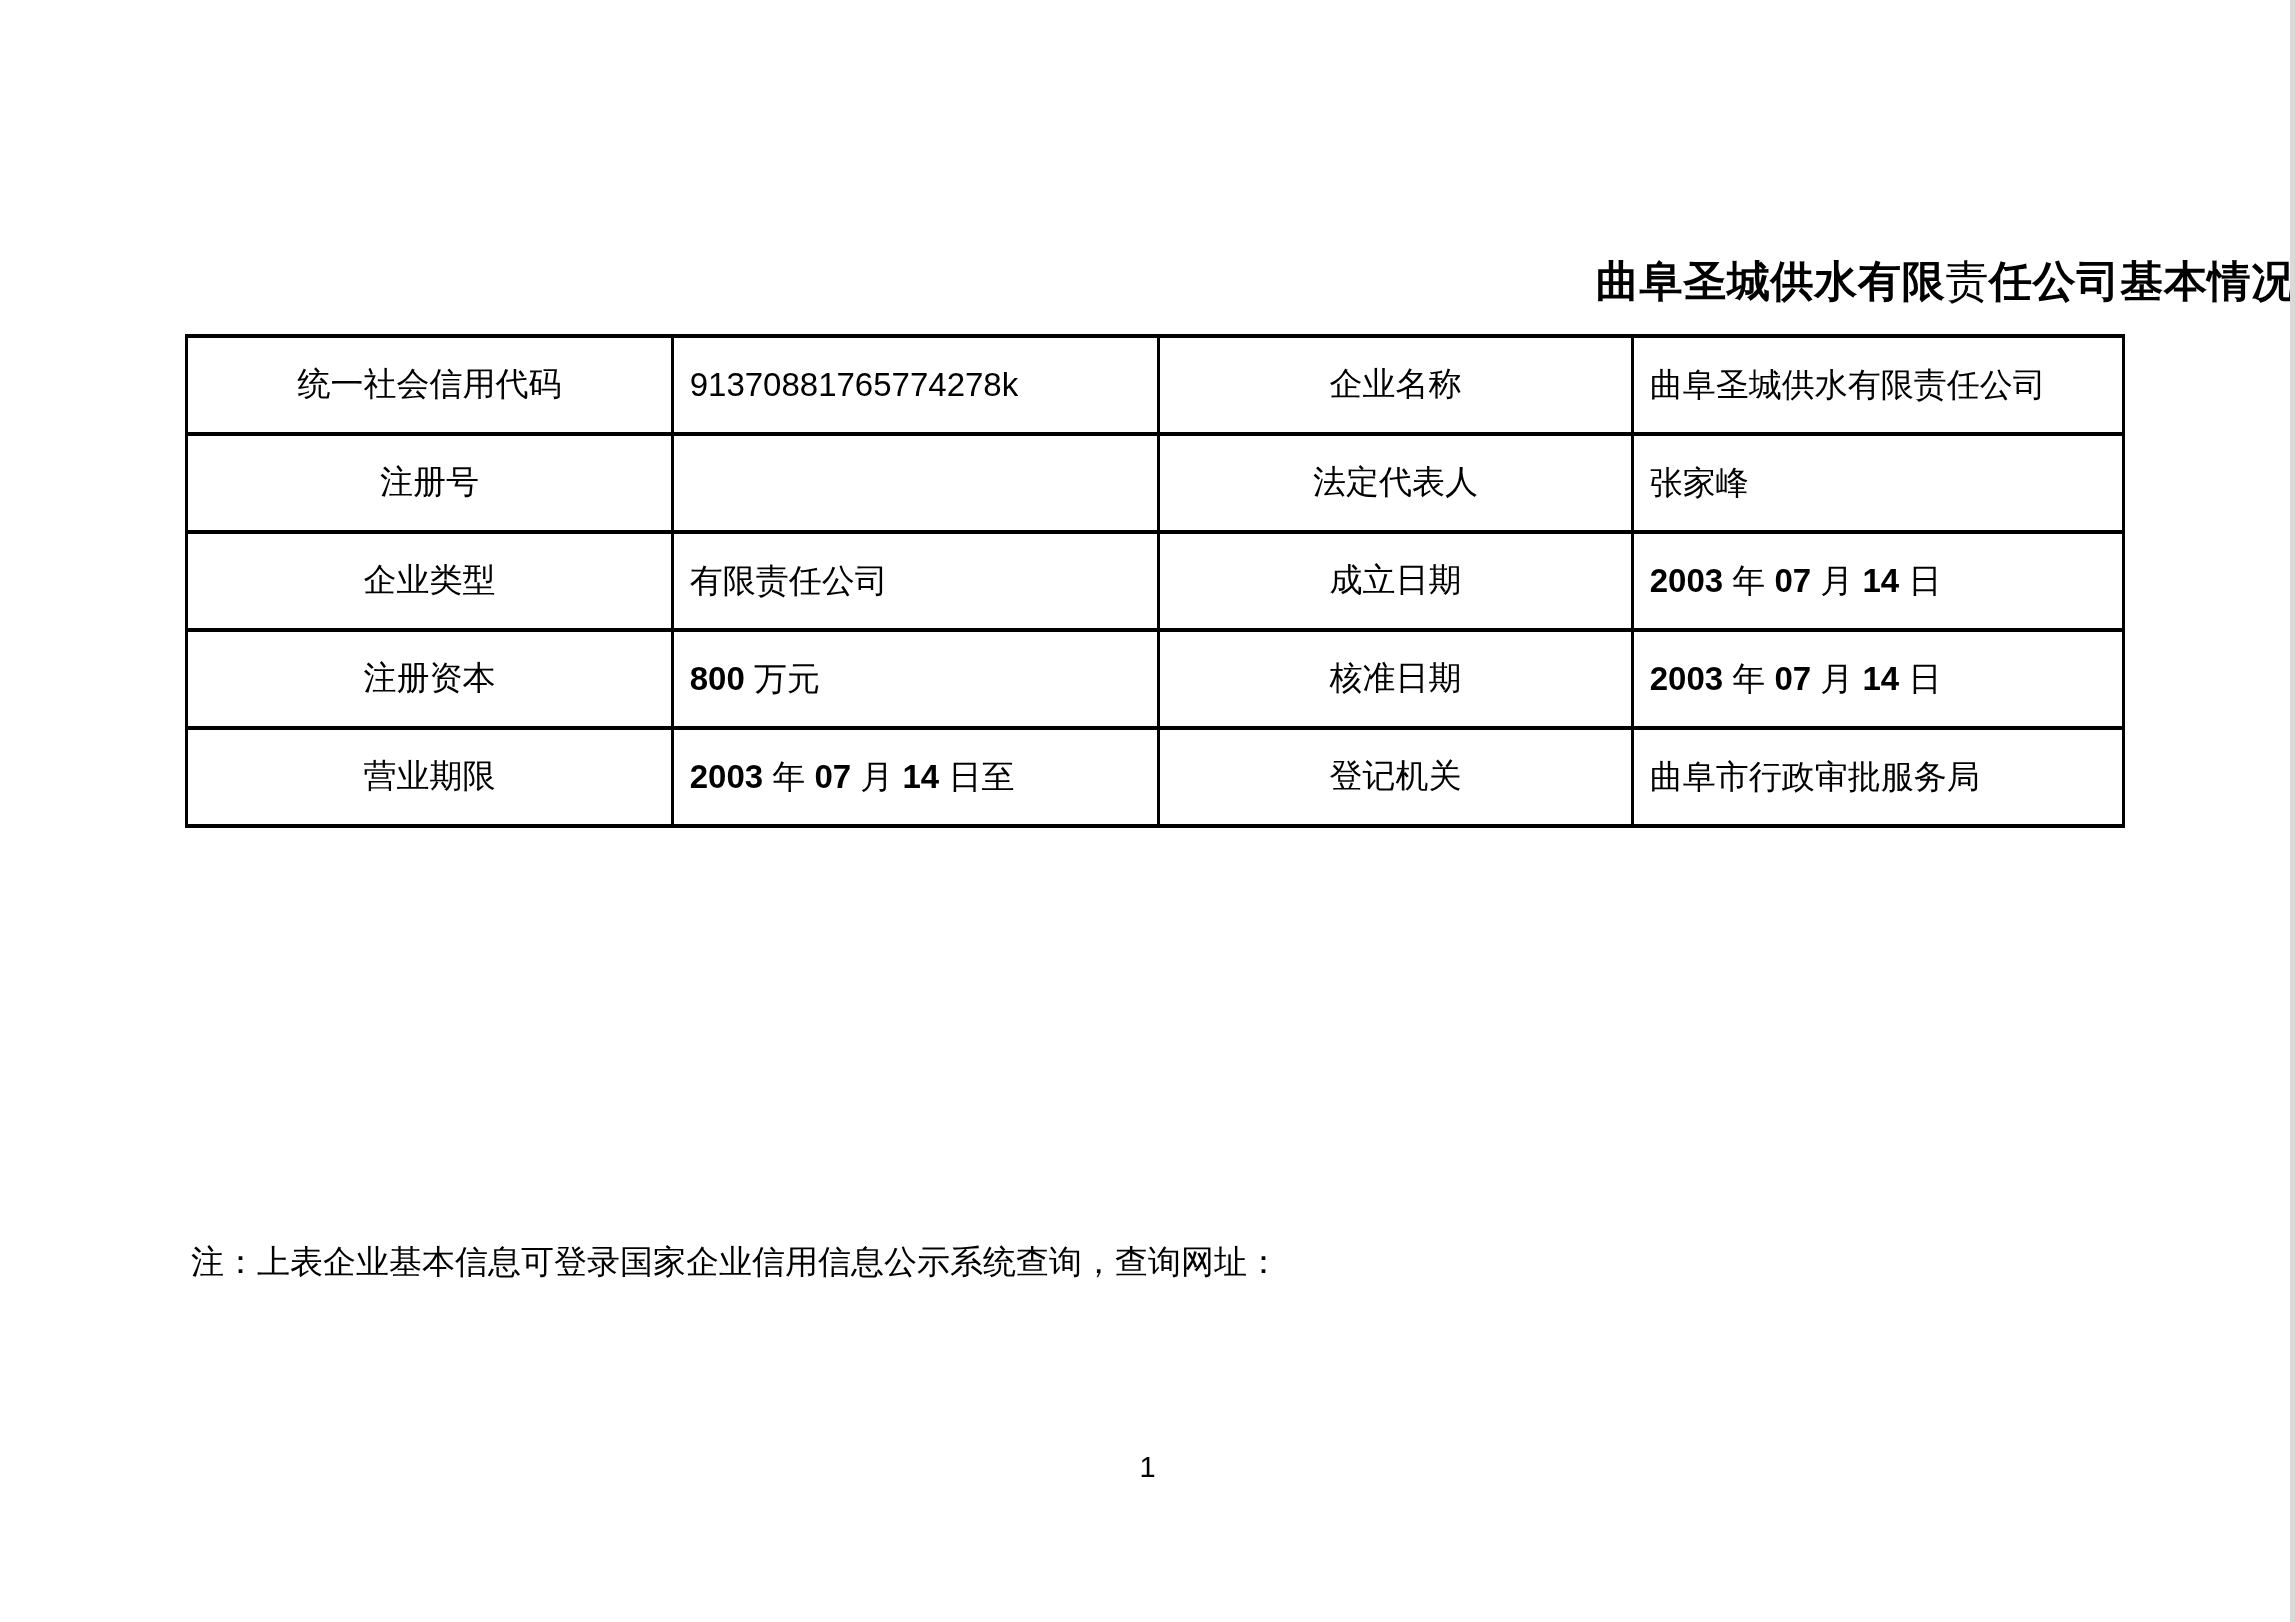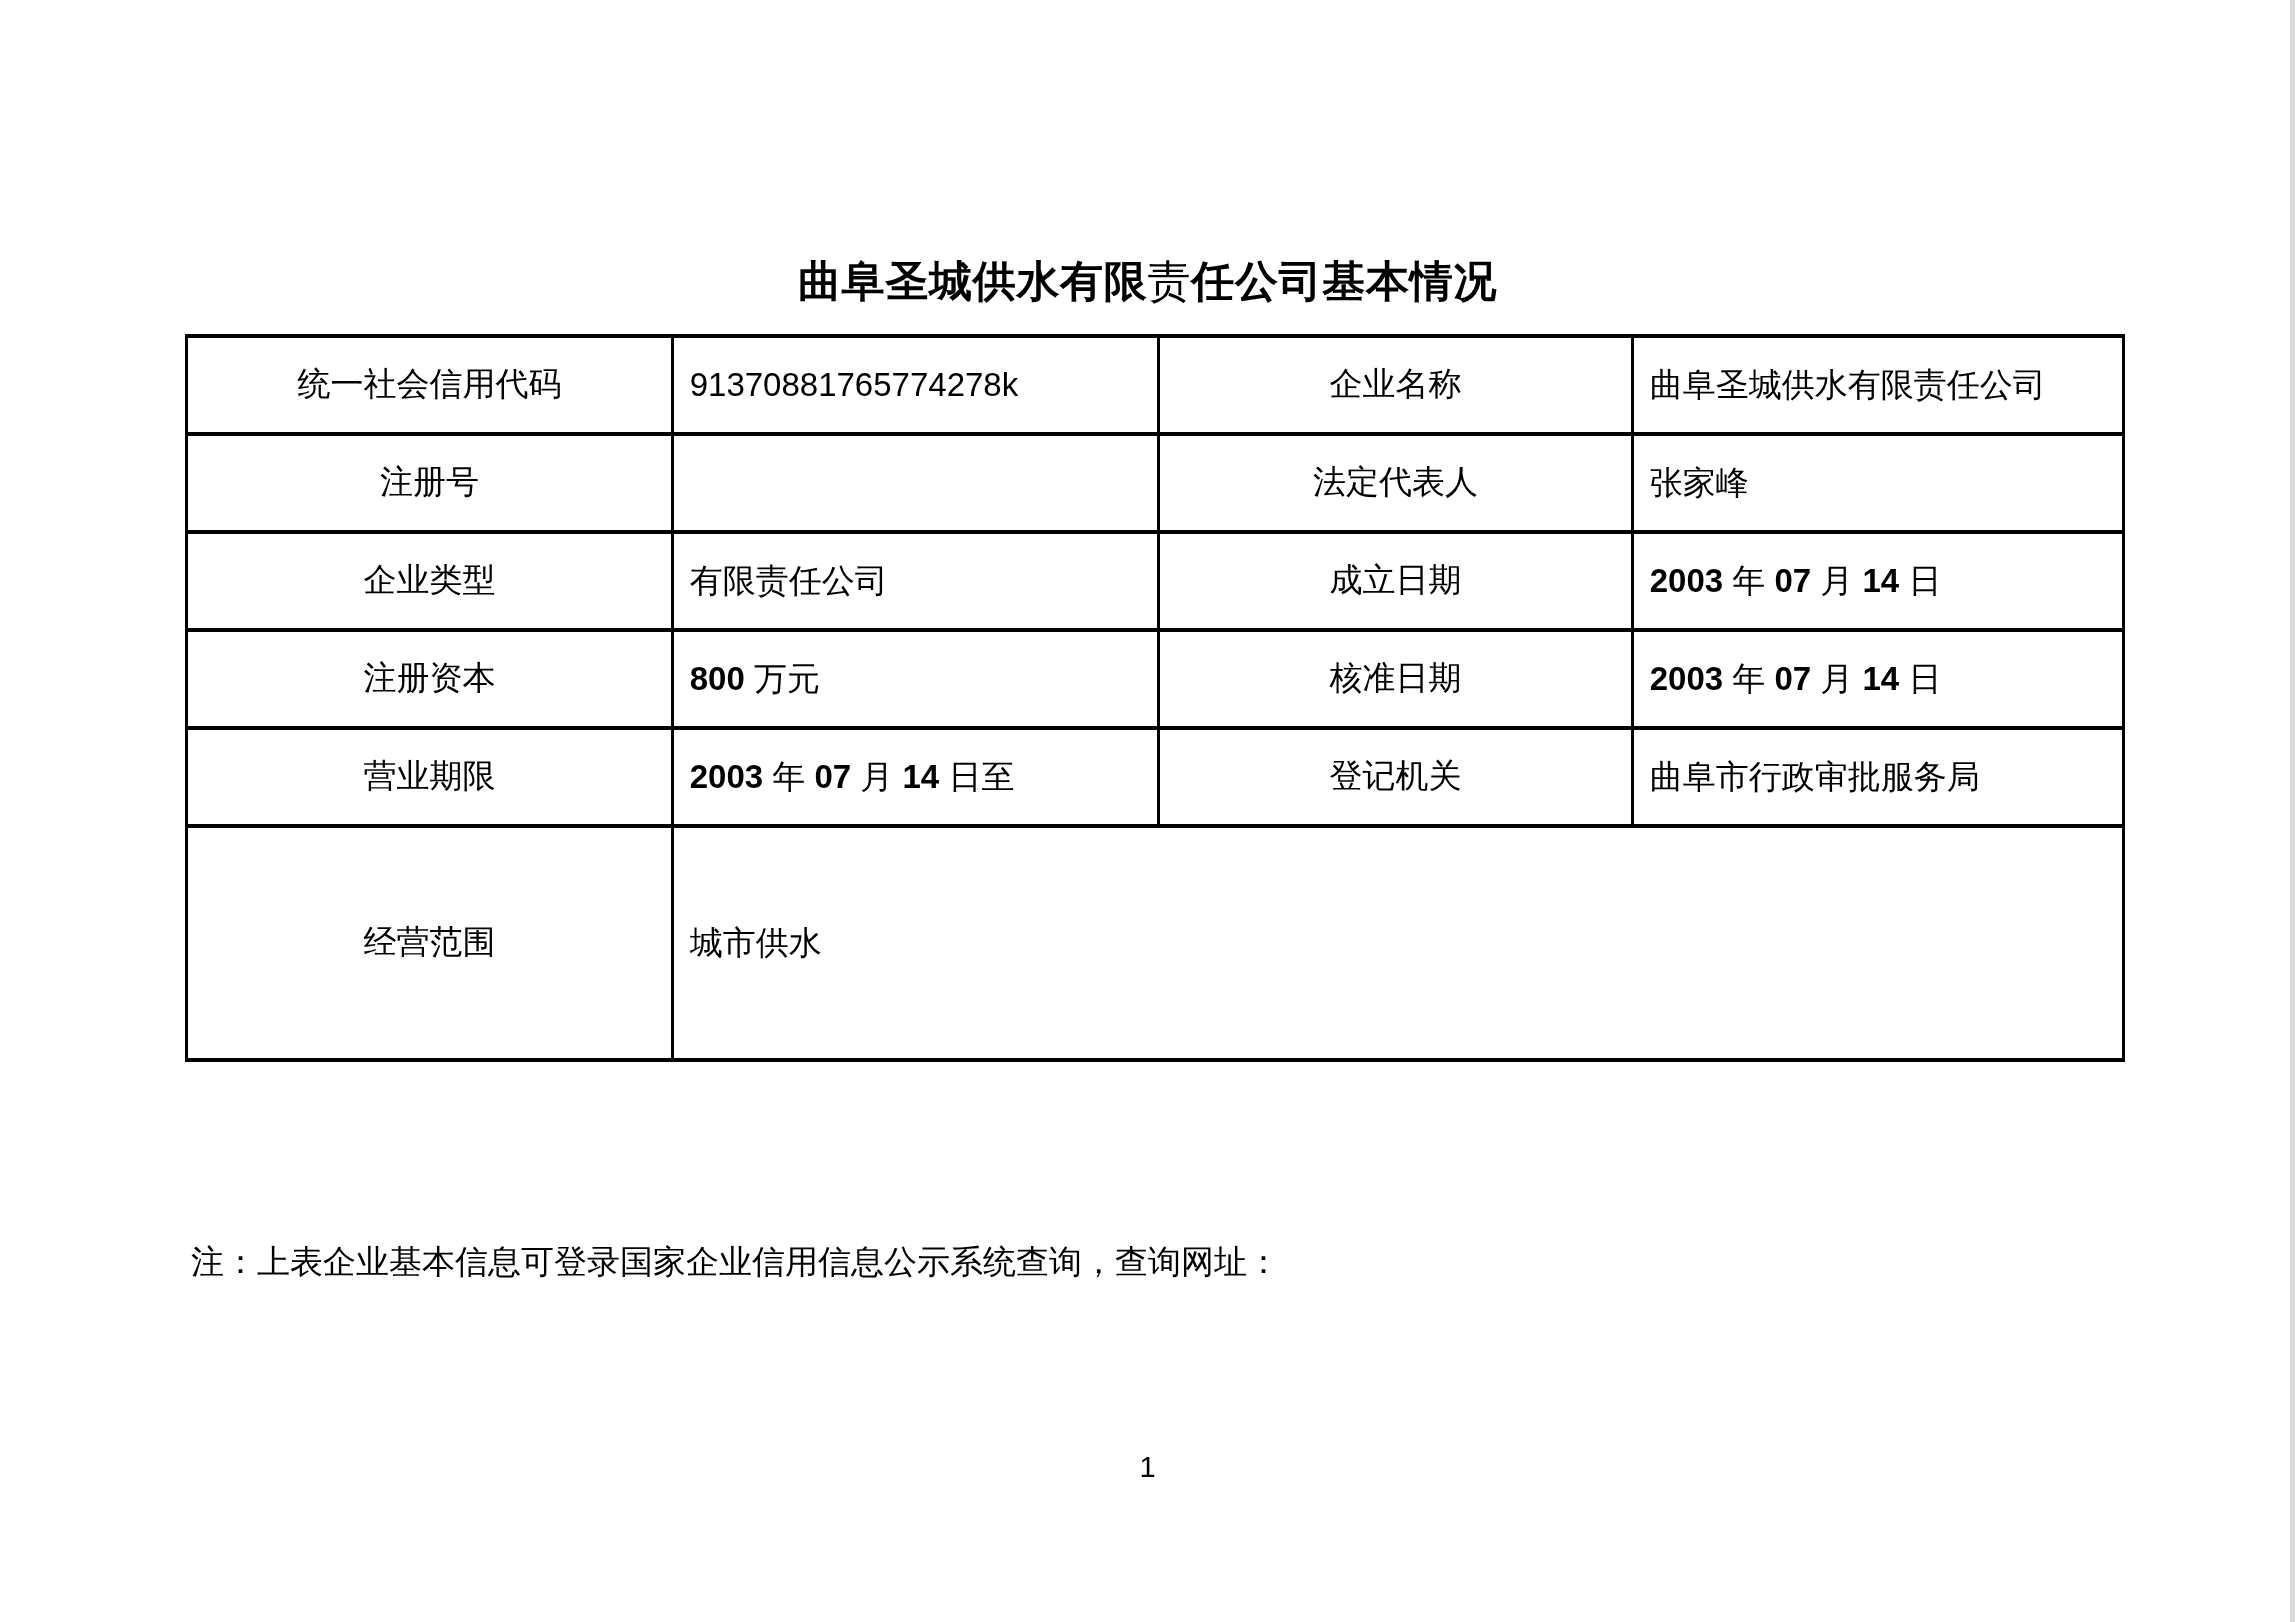--- a/index.html
+++ b/index.html
@@ -8,21 +8,21 @@
     width:2295px; height:1623px;
     background:#ffffff;
     color:#000;
     font-family:"Liberation Serif","DejaVu Serif",serif;
     overflow:hidden;
   }
 
   
   .doc-title {
     position:absolute; top:257px; left:0; width:100%;
-    text-align:center;
+    text-align:right;
     font-size:43px; line-height:1.12; font-weight:700;
     font-family:"Liberation Sans","DejaVu Sans",sans-serif;
     letter-spacing:0.7px;
   }
   .doc-title .seg-serif {
     font-weight:400;
     font-family:"Liberation Serif","DejaVu Serif",serif;
   }
 
   
@@ -118,24 +118,20 @@
         <td class="val"><span class="dg">800</span> 万元</td>
         <td class="lbl">核准日期</td>
         <td class="val"><span class="dg">2003</span> 年 <span class="dg">07</span> 月 <span class="dg">14</span> 日</td>
       </tr>
       <tr class="r">
         <td class="lbl">营业期限</td>
         <td class="val"><span class="dg">2003</span> 年 <span class="dg">07</span> 月 <span class="dg">14</span> 日至</td>
         <td class="lbl">登记机关</td>
         <td class="val">曲阜市行政审批服务局</td>
       </tr>
-      <tr class="tall">
-        <td class="lbl">经营范围</td>
-        <td class="val" colspan="3">城市供水</td>
-      </tr>
     </tbody>
   </table>
 
   <div class="footnote">注：上表企业基本信息可登录国家企业信用信息公示系统查询，查询网址：</div>
 
   <div class="pagenum">1</div>
 
   <div class="page-edge"></div>
 
 </div>

